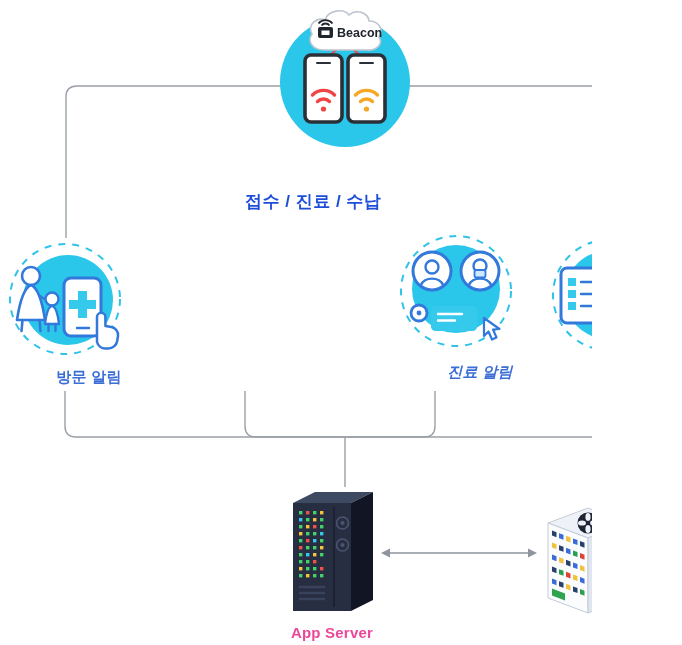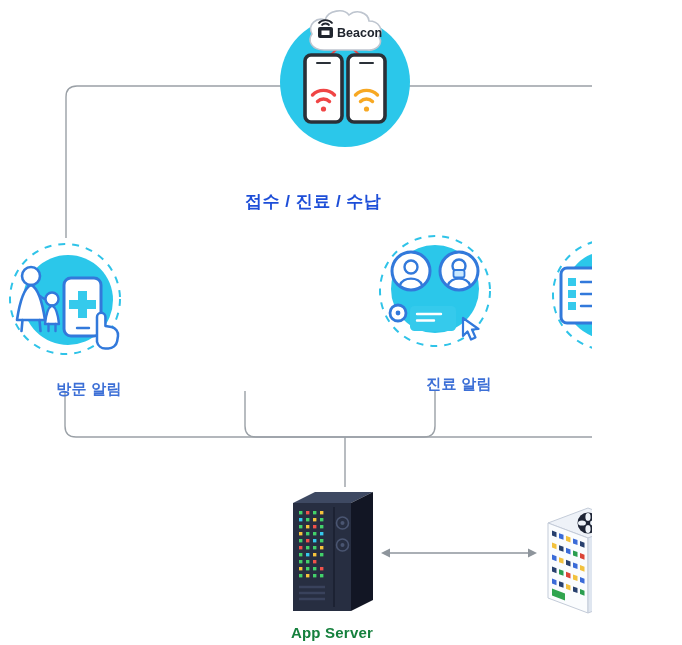--- a/index.html
+++ b/index.html
@@ -7,22 +7,22 @@
   body { font-family:"Liberation Sans","DejaVu Sans",sans-serif; }
   .canvas { position:relative; width:592px; height:645px; background:#ffffff; overflow:hidden; }
   .abs { position:absolute; }
   svg { display:block; }
   .wires { position:absolute; left:0; top:0; pointer-events:none; }
   .top-node { position:absolute; left:265px; top:5px; }
   .caption { position:absolute; left:245px; top:158px; width:200px; text-align:left;
              font-size:17px; font-weight:700; color:#1d4ed8; letter-spacing:.5px;margin-top:32px; }
   .node { position:absolute; width:130px; text-align:center; }
   .node svg { margin:0 auto; }
-  .node-label { margin-top:20px; font-size:15px; font-weight:700; color:#3C6FD6; letter-spacing:.3px;padding-left:48px; }
-  .bottom-label { position:absolute; text-align:center; font-size:15px; font-weight:700; color:#15803d; letter-spacing:.2px; }
+  .node-label { margin-top:8px; font-size:15px; font-weight:700; color:#3C6FD6; letter-spacing:.3px;padding-left:48px; }
+  .bottom-label { position:absolute; text-align:center; font-size:15px; font-weight:700; color:#ec4899; letter-spacing:.2px; }
 </style>
 </head>
 <body>
 
 <div class="canvas">
 
   <svg class="wires" width="682" height="645" viewBox="0 0 682 645">
     <g fill="none" stroke="#9AA0A6" stroke-width="1.4">
 
       <path d="M66 238 V97 Q66 86 77 86 H591 Q602 86 602 97 V235"></path>
@@ -95,21 +95,21 @@
         <rect x="59" y="40" width="37" height="58" rx="7" fill="#FFFFFF" stroke-width="3"></rect>
         <path d="M72 90 h12" fill="none" stroke-width="2.4"></path>
       </g>
       <path d="M73 53 h9 v9 h9 v9 h-9 v9 h-9 v-9 h-9 v-9 h9 z" fill="#35CAEC"></path>
       <path d="M92 95 v-16 a4.2 4.2 0 0 1 8.4 0 v9 l6 1 a8 8 0 0 1 6.6 9 l-.8 5 a9 9 0 0 1 -8.9 7.5 h-3 a8.5 8.5 0 0 1 -8.3 -6.8 z" fill="#FFFFFF" stroke="#3279DB" stroke-width="2.5" stroke-linejoin="round"></path>
     </svg>
     <div class="node-label">방문 알림</div>
   </div>
 
 
-  <div class="node" style="left:370px; top:233px;">
+  <div class="node" style="left:391px; top:233px;font-style:italic;">
     <svg width="120" height="122" viewBox="0 0 120 122">
       <circle cx="60" cy="58" r="55" fill="none" stroke="#2FC3E8" stroke-width="2" stroke-dasharray="7 7"></circle>
       <circle cx="60" cy="56" r="44" fill="#2BC7EA"></circle>
       <g>
         <circle cx="36" cy="38" r="19" fill="#FFFFFF" stroke="#3279DB" stroke-width="3"></circle>
         <circle cx="36" cy="34" r="6.5" fill="none" stroke="#3279DB" stroke-width="2.4"></circle>
         <path d="M25 52 a11.5 9 0 0 1 22 0" fill="none" stroke="#3279DB" stroke-width="2.4"></path>
       </g>
       <g>
         <circle cx="84" cy="38" r="19" fill="#FFFFFF" stroke="#3279DB" stroke-width="3"></circle>

